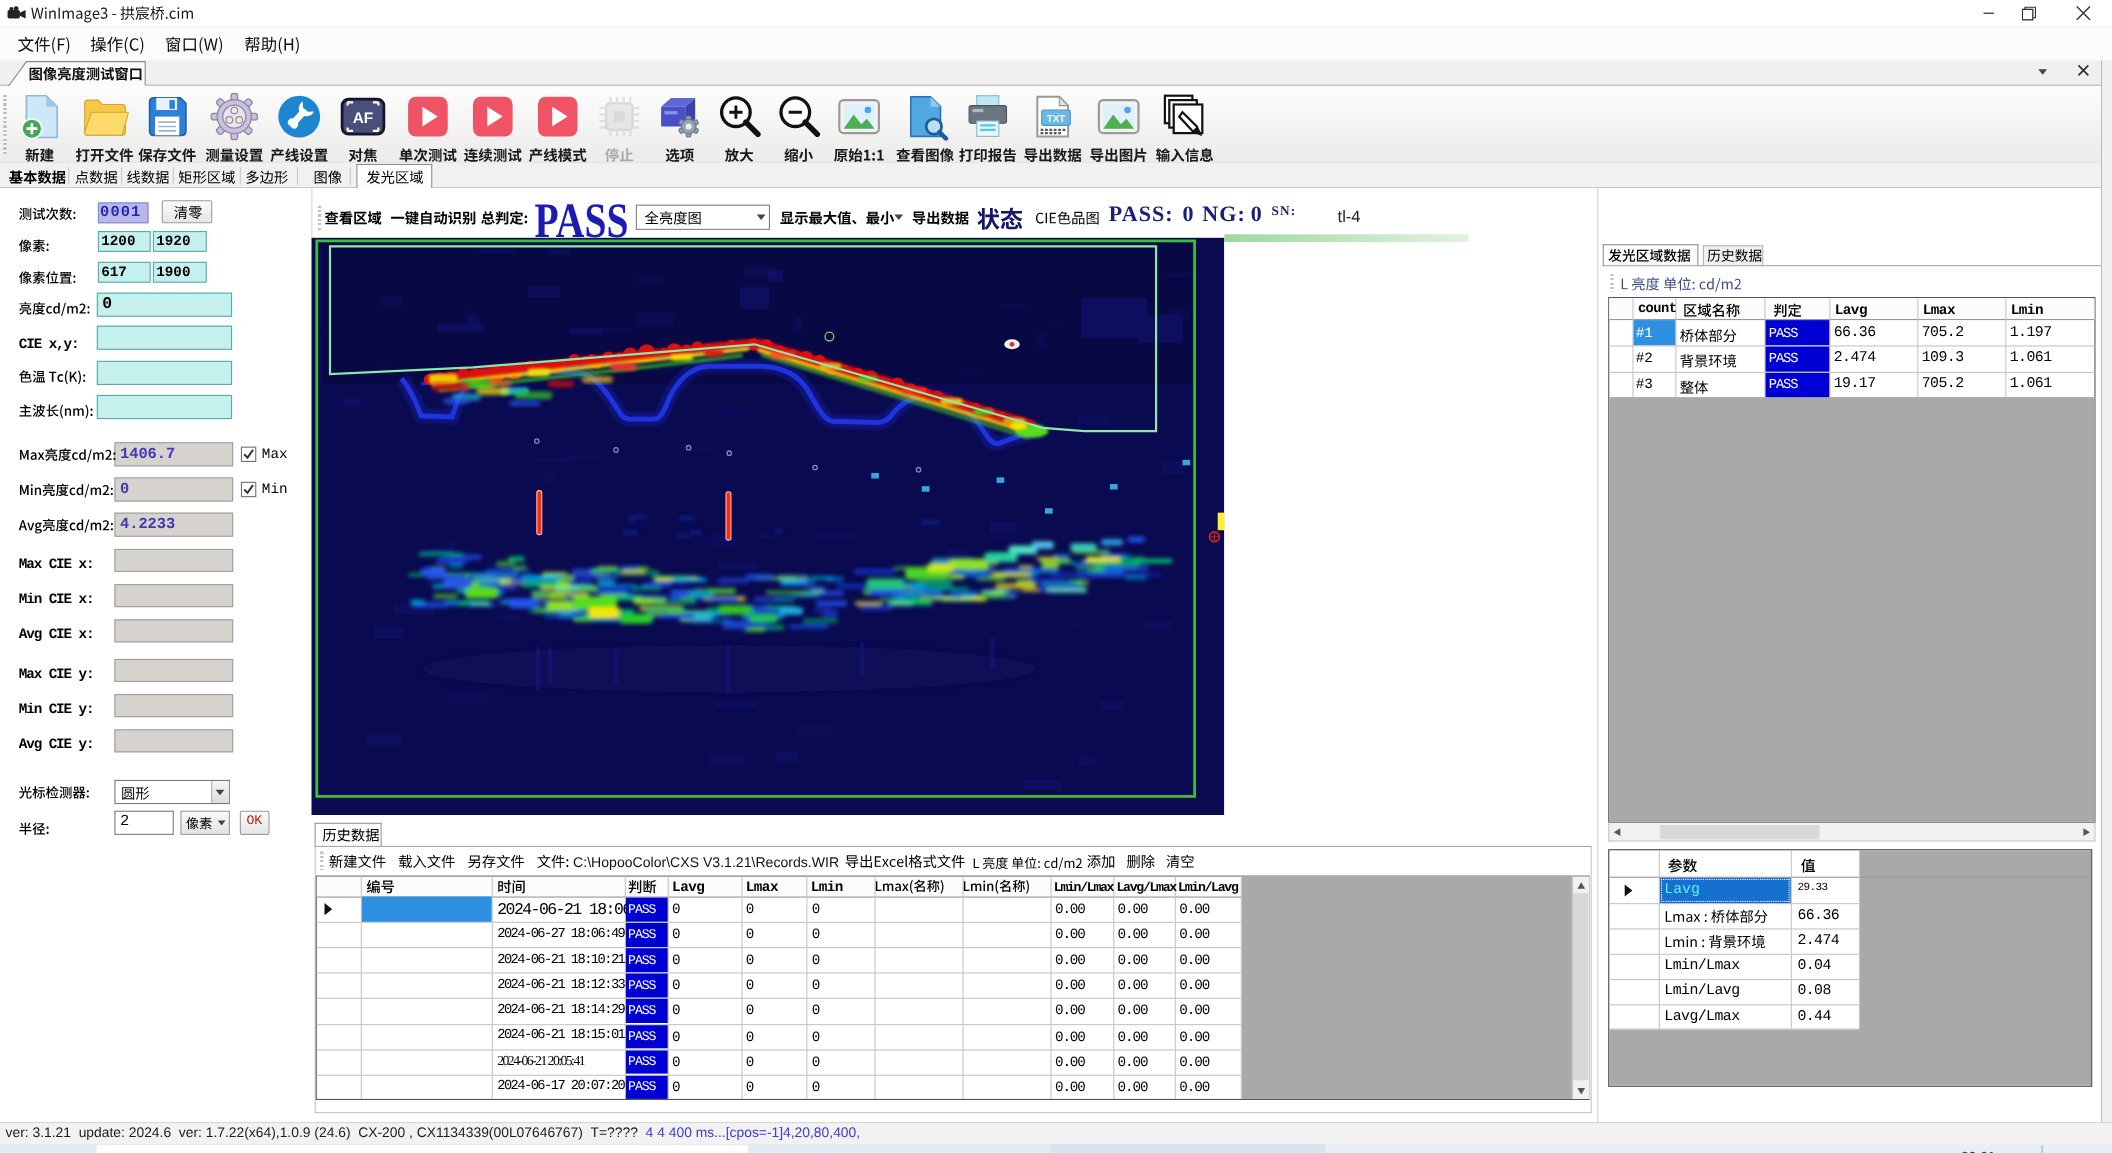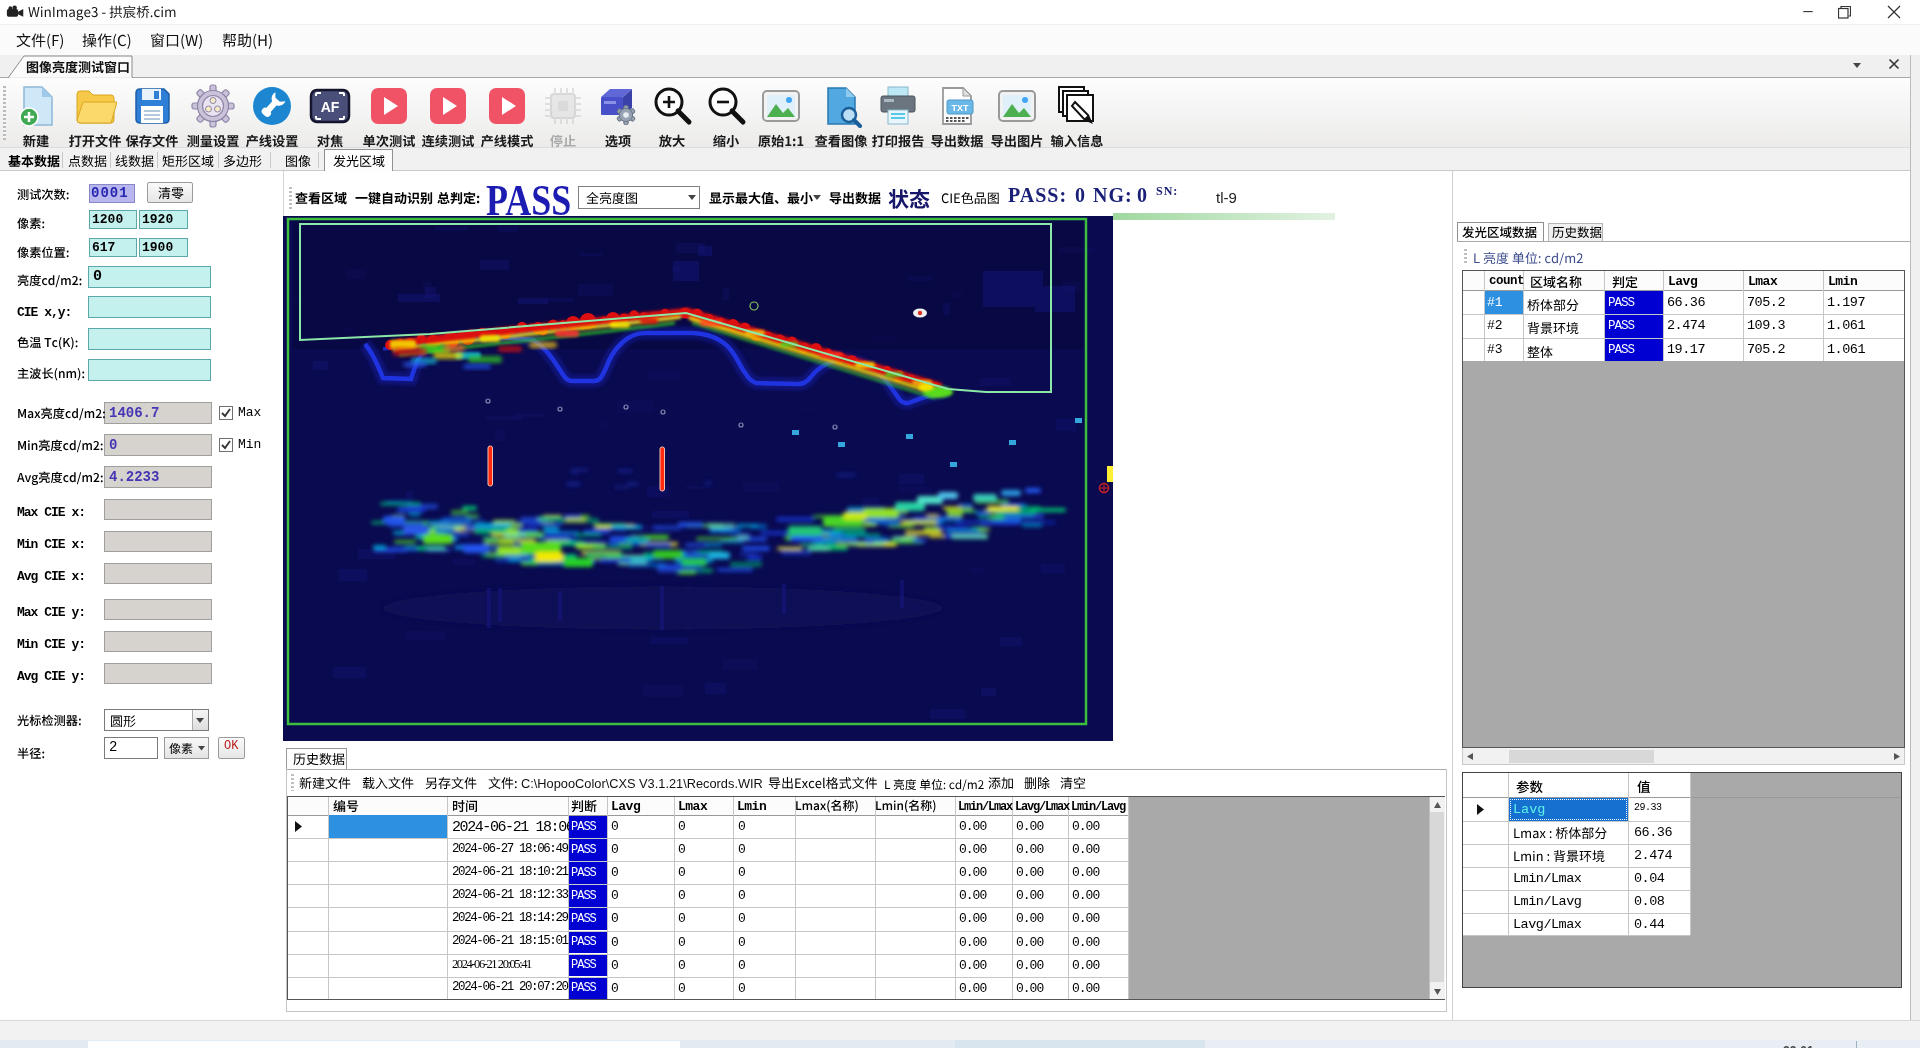--- a/index.html
+++ b/index.html
@@ -109,21 +109,21 @@
       <path d="M1 1 L5 6 L9 1 Z" fill="#444"></path>
     </svg>
     <svg class="abs" style="left:812px;top:194px" width="10" height="7" viewBox="0 0 10 7">
       <path d="M1 1 L5 6 L9 1 Z" fill="#444"></path>
     </svg>
     <div style="position:absolute;left:1008px;top:184px;font-size:20px;color:#1a2078;font-family:'Liberation Serif',serif;font-weight:bold;letter-spacing:1px">PASS:</div>
     <div style="position:absolute;left:1075px;top:184px;font-size:20px;color:#1a2078;font-family:'Liberation Serif',serif;font-weight:bold;letter-spacing:1px">0</div>
     <div style="position:absolute;left:1093px;top:184px;font-size:20px;color:#1a2078;font-family:'Liberation Serif',serif;font-weight:bold;letter-spacing:1px">NG:</div>
     <div style="position:absolute;left:1137px;top:184px;font-size:20px;color:#1a2078;font-family:'Liberation Serif',serif;font-weight:bold;letter-spacing:1px">0</div>
     <div style="position:absolute;left:1156px;top:184px;font-size:12px;color:#1a2078;font-family:'Liberation Serif',serif;font-weight:bold;letter-spacing:1px">SN:</div>
-    <div style="position:absolute;left:1216px;top:189px;font-size:15px;color:#222">tl-9</div>
+    <div style="position:absolute;left:1216px;top:189px;font-size:15px;color:#222">tl-4</div>
     <div style="position:absolute;left:1113px;top:213px;width:222px;height:7px;background:linear-gradient(to right,#9fd89f,#e2f2e2)"></div>
     <div style="position:absolute;left:286px;top:748px;width:61px;height:22px;background:#fdfdfd;border:1px solid #999;border-bottom:none"></div>
     <div style="position:absolute;left:286px;top:769px;width:1161px;height:1px;background:#aaa"></div>
     <div style="position:absolute;left:286px;top:769px;width:1px;height:243px;background:#c4c4c4"></div>
     <div style="position:absolute;left:1446px;top:769px;width:1px;height:243px;background:#c4c4c4"></div>
     <div style="position:absolute;left:286px;top:1011px;width:1161px;height:1px;background:#c4c4c4"></div>
     <div class="abs" style="left:291px;top:774px;width:3px;height:17px;background:repeating-linear-gradient(#c0c0c0 0 2px,#fff 2px 4px)"></div>
     <div style="position:absolute;left:521px;top:776px;font-size:12.8px;color:#111">C:\HopooColor\CXS V3.1.21\Records.WIR</div>
     <div style="position:absolute;left:287px;top:796px;width:1158px;height:204px;background:#fff;border:1px solid #555"></div>
     <div style="position:absolute;left:288px;top:797px;width:1156px;height:19px;background:#fcfcfc;border-bottom:1px solid #999"></div>
@@ -203,21 +203,21 @@
     <div style="position:absolute;left:452px;top:957.1px;font-size:12.5px;color:#000;font-family:Liberation Serif, serif;letter-spacing:-1.42px">2024-06-21 20:05:41</div>
     <div style="position:absolute;left:569px;top:954.6px;width:38px;height:21.8px;background:#0000d2"></div>
     <div style="position:absolute;left:571px;top:958.1px;font-size:12px;color:#fff;font-family:'Liberation Mono',monospace;letter-spacing:-1px">PASS</div>
     <div style="position:absolute;left:611px;top:957.6px;font-size:13px;color:#000;font-family:'Liberation Mono',monospace">0</div>
     <div style="position:absolute;left:678px;top:957.6px;font-size:13px;color:#000;font-family:'Liberation Mono',monospace">0</div>
     <div style="position:absolute;left:738px;top:957.6px;font-size:13px;color:#000;font-family:'Liberation Mono',monospace">0</div>
     <div style="position:absolute;left:959px;top:957.6px;font-size:13px;color:#000;font-family:'Liberation Mono',monospace;letter-spacing:-1px">0.00</div>
     <div style="position:absolute;left:1016px;top:957.6px;font-size:13px;color:#000;font-family:'Liberation Mono',monospace;letter-spacing:-1px">0.00</div>
     <div style="position:absolute;left:1072px;top:957.6px;font-size:13px;color:#000;font-family:'Liberation Mono',monospace;letter-spacing:-1px">0.00</div>
     <div style="position:absolute;left:288px;top:976.7px;width:840px;height:1px;background:#c6c6c6"></div>
-    <div style="position:absolute;left:452px;top:980.2px;font-size:12.5px;color:#000;font-family:'Liberation Mono',monospace;letter-spacing:-1.42px">2024-06-21 20:07:20</div>
+    <div style="position:absolute;left:452px;top:980.2px;font-size:12.5px;color:#000;font-family:'Liberation Mono',monospace;letter-spacing:-1.42px">2024-06-17 20:07:20</div>
     <div style="position:absolute;left:569px;top:977.7px;width:38px;height:21.8px;background:#0000d2"></div>
     <div style="position:absolute;left:571px;top:981.2px;font-size:12px;color:#fff;font-family:'Liberation Mono',monospace;letter-spacing:-1px">PASS</div>
     <div style="position:absolute;left:611px;top:980.7px;font-size:13px;color:#000;font-family:'Liberation Mono',monospace">0</div>
     <div style="position:absolute;left:678px;top:980.7px;font-size:13px;color:#000;font-family:'Liberation Mono',monospace">0</div>
     <div style="position:absolute;left:738px;top:980.7px;font-size:13px;color:#000;font-family:'Liberation Mono',monospace">0</div>
     <div style="position:absolute;left:959px;top:980.7px;font-size:13px;color:#000;font-family:'Liberation Mono',monospace;letter-spacing:-1px">0.00</div>
     <div style="position:absolute;left:1016px;top:980.7px;font-size:13px;color:#000;font-family:'Liberation Mono',monospace;letter-spacing:-1px">0.00</div>
     <div style="position:absolute;left:1072px;top:980.7px;font-size:13px;color:#000;font-family:'Liberation Mono',monospace;letter-spacing:-1px">0.00</div>
     <div style="position:absolute;left:329px;top:815px;width:118px;height:23px;background:#2e90e0"></div>
     <svg class="abs" style="left:294px;top:820px" width="9" height="13" viewBox="0 0 9 13">
@@ -225,20 +225,21 @@
     </svg>
     <div style="position:absolute;left:1429px;top:797px;width:16px;height:202px;background:#f1f1f1;border-left:1px solid #c0c0c0"></div>
     <svg class="abs" style="left:1433px;top:801px" width="9" height="8" viewBox="0 0 9 8">
       <path d="M4.5 1 L8 7 L1 7 Z" fill="#555"></path>
     </svg>
     <svg class="abs" style="left:1433px;top:988px" width="9" height="8" viewBox="0 0 9 8">
       <path d="M4.5 7 L8 1 L1 1 Z" fill="#555"></path>
     </svg>
     <div style="position:absolute;left:1430px;top:812px;width:14px;height:170px;background:#d8d8d8"></div>
     <div style="position:absolute;left:0px;top:1020px;width:1920px;height:20px;background:#f2f2f2;border-top:1px solid #d8d8d8"></div>
+    <div style="position:absolute;left:5px;top:1023px;font-size:12.6px;color:#1a1a1a">ver: 3.1.21&nbsp;&nbsp;update: 2024.6&nbsp;&nbsp;ver: 1.7.22(x64),1.0.9 (24.6)&nbsp;&nbsp;CX-200 , CX1134339(00L07646767)&nbsp;&nbsp;T=????&nbsp;&nbsp;<span style="color:#3b3bd0">4 4 400 ms...[cpos=-1]4,20,80,400,</span></div>
     <div style="position:absolute;left:0px;top:1040px;width:1920px;height:8px;background:#e2ebf2"></div>
     <div style="position:absolute;left:88px;top:1041px;width:592px;height:7px;background:#fdfdfd"></div>
     <div style="position:absolute;left:955px;top:1040px;width:250px;height:8px;background:#d9e5ee"></div>
     <div style="position:absolute;left:1205px;top:1040px;width:715px;height:8px;background:#e8eef3"></div>
     <div style="position:absolute;left:1783px;top:1044px;font-size:12px;color:#444;font-weight:bold">22:01</div>
     <div style="position:absolute;left:1856px;top:1041px;width:1px;height:7px;background:#9ab0c0"></div>
     <div style="position:absolute;left:1452px;top:171px;width:1px;height:849px;background:#d0d0d0"></div>
     <div style="position:absolute;left:1457px;top:222px;width:87px;height:20px;background:#fdfdfd;border:1px solid #909090;border-bottom:none"></div>
     <div style="position:absolute;left:1548px;top:223px;width:55px;height:19px;background:#f0f0f0;border:1px solid #b5b5b5;border-bottom:none"></div>
     <div style="position:absolute;left:1457px;top:241px;width:453px;height:1px;background:#aaa"></div>

